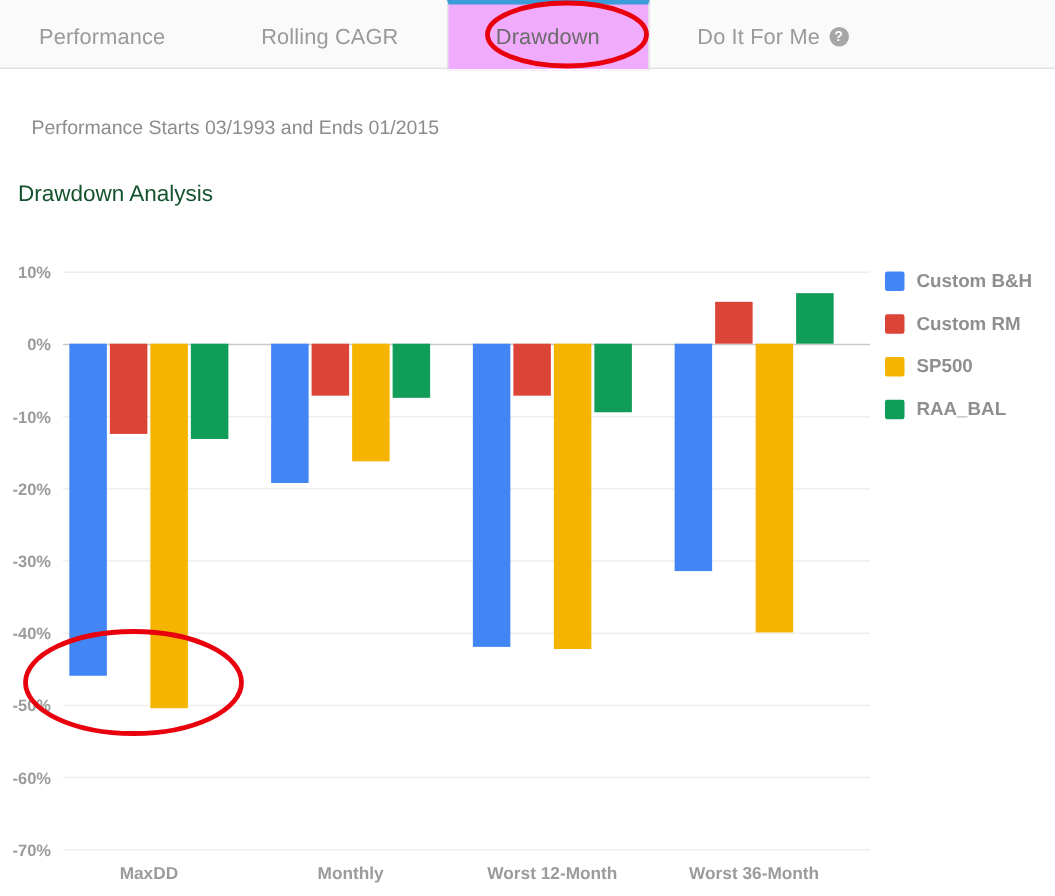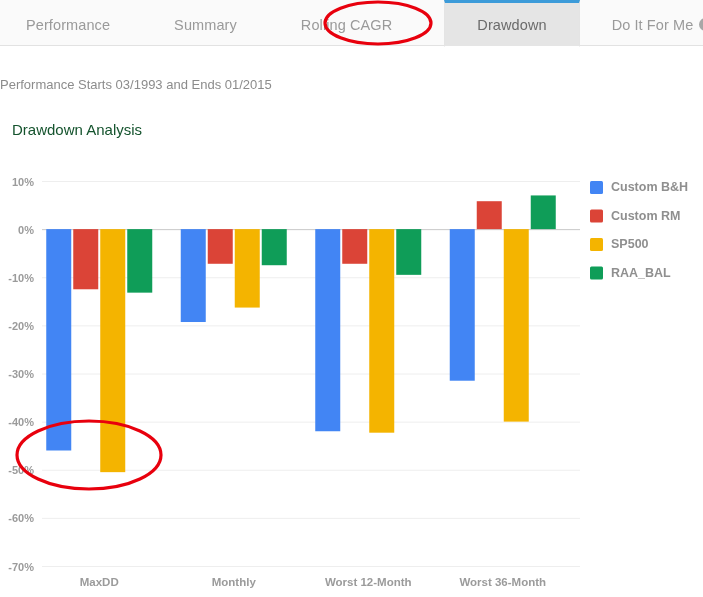--- a/index.html
+++ b/index.html
@@ -41,28 +41,27 @@
     font-size: 14.5px;
     color: #9a9a9a;
     letter-spacing: 0.1px;
     box-sizing: border-box;
     border-top: 3px solid transparent;
     white-space: nowrap;
     cursor: pointer;
   }
   .tab:first-child { padding-left: 26px; }
   .tab.active {
-    background: #e5e5e5;
+    background: #f0abfc;
     color: #6b6b6b;
     border-top: 3px solid #3c9bd9;
     border-left: 1px solid #e4e4e4;
     border-right: 1px solid #e4e4e4;
     border-bottom: 1px solid #ffffff;
     margin-bottom: -1px;
-    margin-left: 20px;
   }
   .help-icon {
     display: inline-flex;
     align-items: center;
     justify-content: center;
     width: 13px;
     height: 13px;
     border-radius: 50%;
     background: #a7a7a7;
     color: #ffffff;
@@ -70,21 +69,21 @@
     font-weight: bold;
     line-height: 1;
     margin-left: 6px;
     position: relative;
     top: 0px;
   }
 
   
   .perf-range {
     position: absolute;
-    left: 0;
+    left: 21px;
     top: 77px;
     font-size: 13px;
     color: #8c8c8c;
   }
   .chart-title {
     position: absolute;
     left: 12px;
     top: 121px;
     font-size: 15px;
     color: #14532d;
@@ -137,23 +136,20 @@
     stroke-width: 3.2;
   }
 </style>
 </head>
 <body>
 
 <div class="tabbar">
   <div class="tabs" id="tabs-container">
       <div class="tab">
         <span>Performance</span>
-      </div>
-      <div class="tab">
-        <span>Summary</span>
       </div>
       <div class="tab">
         <span>Rolling CAGR</span>
       </div>
       <div class="tab active">
         <span>Drawdown</span>
       </div>
       <div class="tab">
         <span>Do It For Me</span>
         <span class="help-icon">?</span>

